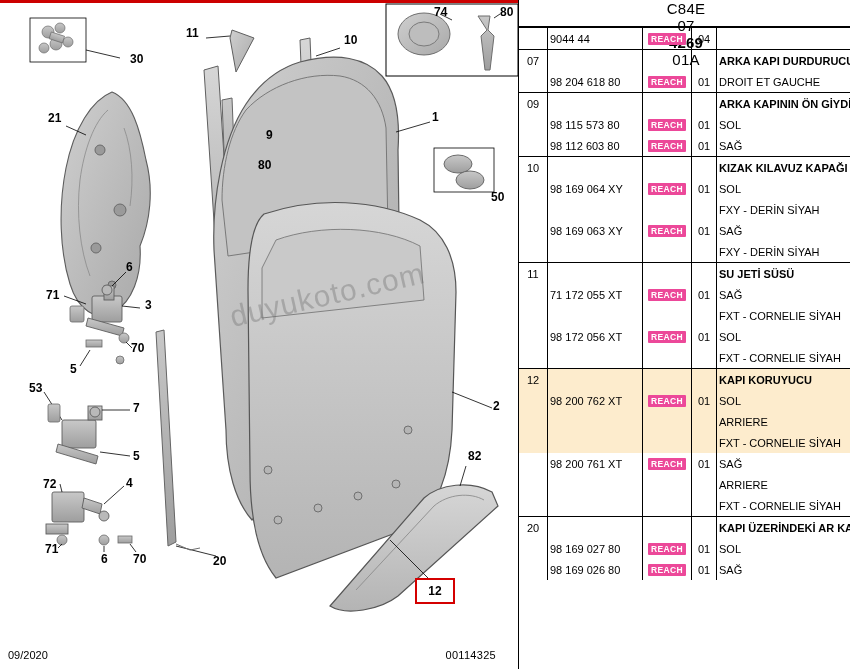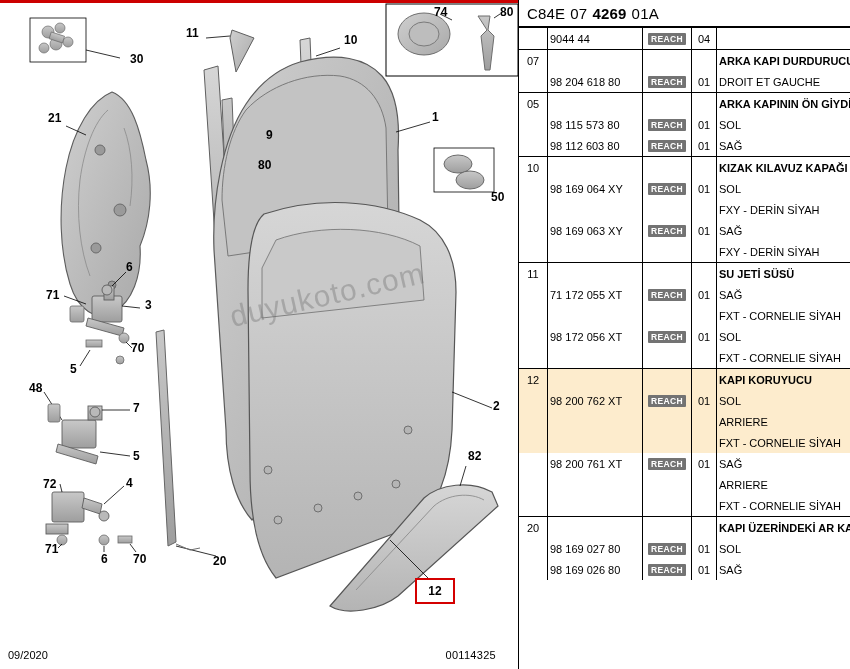--- a/index.html
+++ b/index.html
@@ -96,20 +96,21 @@
   }
   .ref-head {
     height: 26px;
     border-bottom: 1px solid #000;
     display: flex;
     align-items: center;
     padding-left: 8px;
     font-size: 15px;
     color: #000;
     letter-spacing: .2px;
+    flex-direction: column;
   }
   .ref-head .b { font-weight: bold; }
   .ref-head span { margin-right: 5px; }
 
   table.parts {
     width: 331px;
     border-collapse: collapse;
     table-layout: fixed;
     font-size: 10.5px;
     color: #000;
@@ -126,21 +127,21 @@
   td.c-idx { width: 24px; text-align: center; font-size: 11px; }
   td.c-ref { width: 90px; padding-left: 6px; font-size: 11px; margin-top: 45px; }
   td.c-reach { width: 44px; text-align: center; }
   td.c-qty { width: 20px; text-align: center; font-size: 11px; }
   td.c-desc { width: 149px; border-right: none; padding-left: 5px; font-size: 11px; }
   td.c-desc.bold { font-weight: bold; }
   tr.grouptop td { border-top: 1px solid #000; }
   tr.hl td { background: #fdeccd; }
   .reach {
     display: inline-block;
-    background: #737373;
+    background: #ec4899;
     color: #fff;
     font-size: 8.5px;
     font-weight: bold;
     letter-spacing: .4px;
     padding: 1px 3px 1px 3px;
     line-height: 10px;
     border-radius: 1px;
   }
 </style>
 </head>
@@ -308,21 +309,21 @@
     <div class="lbl" style="left:48px;top:111px">21</div>
     <div class="lbl" style="left:266px;top:128px">9</div>
     <div class="lbl" style="left:432px;top:110px">1</div>
     <div class="lbl" style="left:258px;top:158px">80</div>
     <div class="lbl" style="left:491px;top:190px">50</div>
     <div class="lbl" style="left:126px;top:260px">6</div>
     <div class="lbl" style="left:46px;top:288px">71</div>
     <div class="lbl" style="left:145px;top:298px">3</div>
     <div class="lbl" style="left:70px;top:362px">5</div>
     <div class="lbl" style="left:131px;top:341px">70</div>
-    <div class="lbl" style="left:29px;top:381px">48</div>
+    <div class="lbl" style="left:29px;top:381px">53</div>
     <div class="lbl" style="left:133px;top:401px">7</div>
     <div class="lbl" style="left:493px;top:399px">2</div>
     <div class="lbl" style="left:133px;top:449px">5</div>
     <div class="lbl" style="left:43px;top:477px">72</div>
     <div class="lbl" style="left:126px;top:476px">4</div>
     <div class="lbl" style="left:468px;top:449px">82</div>
     <div class="lbl" style="left:45px;top:542px">71</div>
     <div class="lbl" style="left:101px;top:552px">6</div>
     <div class="lbl" style="left:133px;top:552px">70</div>
     <div class="lbl" style="left:213px;top:554px">20</div>
@@ -360,21 +361,21 @@
             <td class="c-desc bold">ARKA KAPI DURDURUCU</td>
           </tr>
           <tr>
             <td class="c-idx"></td>
             <td class="c-ref">98 204 618 80</td>
             <td class="c-reach"><span class="reach">REACH</span></td>
             <td class="c-qty">01</td>
             <td class="c-desc">DROIT ET GAUCHE</td>
           </tr>
           <tr class="grouptop ">
-            <td class="c-idx">05</td>
+            <td class="c-idx">09</td>
             <td class="c-ref"></td>
             <td class="c-reach"></td>
             <td class="c-qty"></td>
             <td class="c-desc bold">ARKA KAPININ ÖN GİYDİ</td>
           </tr>
           <tr>
             <td class="c-idx"></td>
             <td class="c-ref">98 115 573 80</td>
             <td class="c-reach"><span class="reach">REACH</span></td>
             <td class="c-qty">01</td>

